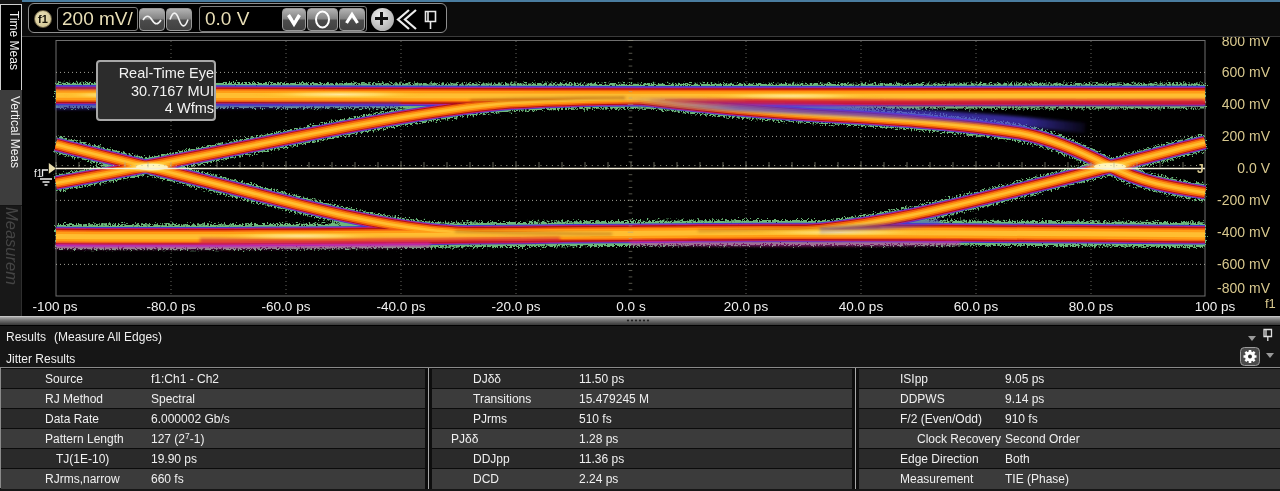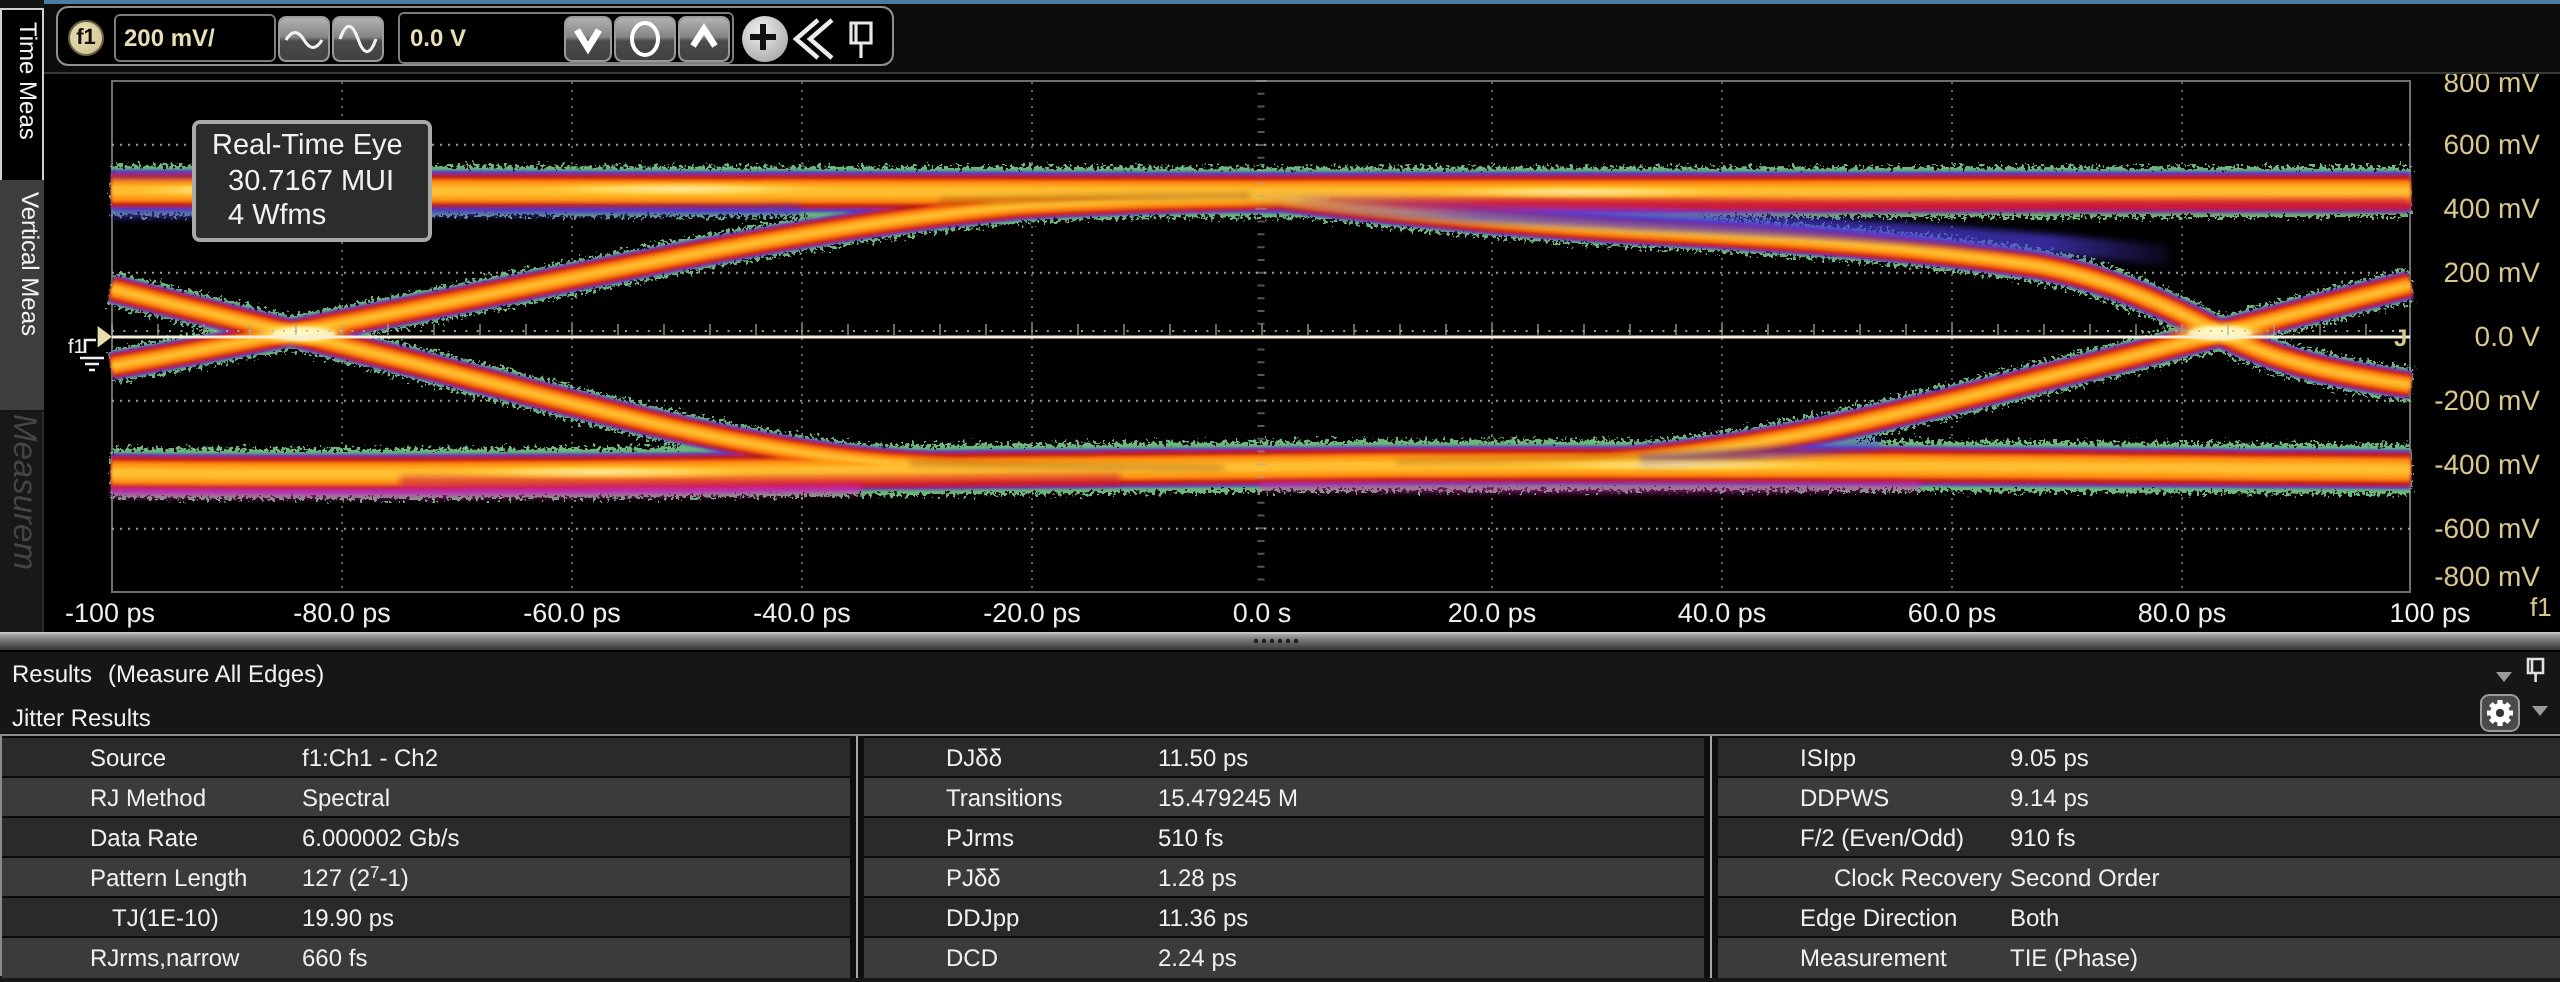--- a/index.html
+++ b/index.html
@@ -11,21 +11,21 @@
 
 #topbar { left:0; top:0; width:1280px; height:37px; background:#0c0c0c; border-bottom:1px solid #3a3a3a; }
 #topblue { left:22px; top:0; width:1258px; height:2px; background:#4a7da0; }
 #tbpanel { left:28px; top:3px; width:419px; height:30px; border:1px solid #8f8f8f;
   border-radius:6px; background:#000; }
 #f1circ { left:34px; top:10px; width:18px; height:18px; border-radius:50%;
   background:radial-gradient(circle at 40% 35%, #e8e0b8, #cdbf8a);
   border:1px solid #6b6145; color:#151106; font-size:11px; font-weight:bold;
   text-align:center; line-height:16px; }
 .fld { background:#000; border:1px solid #7d7d7d; border-radius:3px;
-  color:#e9dfb7; font-size:12px;font-weight:bold; }
+  color:#e9dfb7; font-size:19px; }
 #fld1 { left:57px; top:7px; width:81px; height:24px; line-height:22px; padding-left:4px; }
 .gbtn { border:1px solid #9a9a9a; border-radius:4px;
   background:linear-gradient(#b2b2b2 0%, #858585 45%, #4b4b4b 55%, #414141 100%); }
 #sine1 { left:139px; top:8px; width:26px; height:23px; }
 #sine2 { left:166px; top:8px; width:26px; height:23px; }
 #fld2 { left:199px; top:6px; width:168px; height:26px; line-height:24px; padding-left:5px; }
 #btnDn { left:282px; top:7.5px; width:24px; height:23px; }
 #btnO  { left:307px; top:7.5px; width:31px; height:23px; }
 #btnUp { left:339px; top:7.5px; width:26px; height:23px; }
 #plusbtn { left:371px; top:8px; width:23px; height:23px; border-radius:50%;
@@ -40,21 +40,21 @@
 #tab2 { left:0; top:90px; width:22px; height:115px; background:#3d3d3d;
   color:#f2f2f2; padding-top:6px; padding-left:3px; }
 #ghost { left:0; top:206px; width:22px; height:112px; background:#181818;
   color:#454545; font-style:italic; font-size:16.5px; padding-top:1px; padding-left:1px;
   border-right:1px solid #2e2e2e; }
 
 
 #plotsvg { left:0; top:37px; }
 #tooltip { left:96px; top:60px; width:120px; height:61px; background:#2c2c2c;
   border:2px solid #a8a8a8; border-radius:4px; color:#f2f2f2; font-size:14.5px;
-  line-height:17.5px; padding-top:3px; padding-left:8px; }
+  line-height:17.5px; padding-top:3px; padding-left:8px;text-align:right; }
 #tooltip .ind { padding-left:8px; }
 
 
 #splitter { left:0; top:316px; width:1280px; height:9px;
   background:linear-gradient(#ababab, #7a7a7a 35%, #4a4a4a 80%, #393939);
   border-top:1px solid #c4c4c4; }
 #splitter svg { display:block; }
 
 
 #results { left:0; top:326px; width:1280px; height:165px; background:#161616;
@@ -345,21 +345,21 @@
           <div class="cell" style="left:114px">6.000002 Gb/s</div>
           <div class="cell" style="left:436px">PJrms</div>
           <div class="cell" style="left:542px">510 fs</div>
           <div class="cell" style="left:863px">F/2 (Even/Odd)</div>
           <div class="cell" style="left:968px">910 fs</div>
         </div>
         <div class="rowline" style="top:40px"></div>
         <div class="trow l" style="top:61px">
           <div class="cell" style="left:8px">Pattern Length</div>
           <div class="cell" style="left:114px">127 (2<sup>7</sup>-1)</div>
-          <div class="cell" style="left:436px">PJδδ</div>
+          <div class="cell" style="left:414px">PJδδ</div>
           <div class="cell" style="left:542px">1.28 ps</div>
           <div class="cell" style="left:880px">Clock Recovery</div>
           <div class="cell" style="left:968px">Second Order</div>
         </div>
         <div class="rowline" style="top:60px"></div>
         <div class="trow d" style="top:81px">
           <div class="cell" style="left:19px">TJ(1E-10)</div>
           <div class="cell" style="left:114px">19.90 ps</div>
           <div class="cell" style="left:436px">DDJpp</div>
           <div class="cell" style="left:542px">11.36 ps</div>

